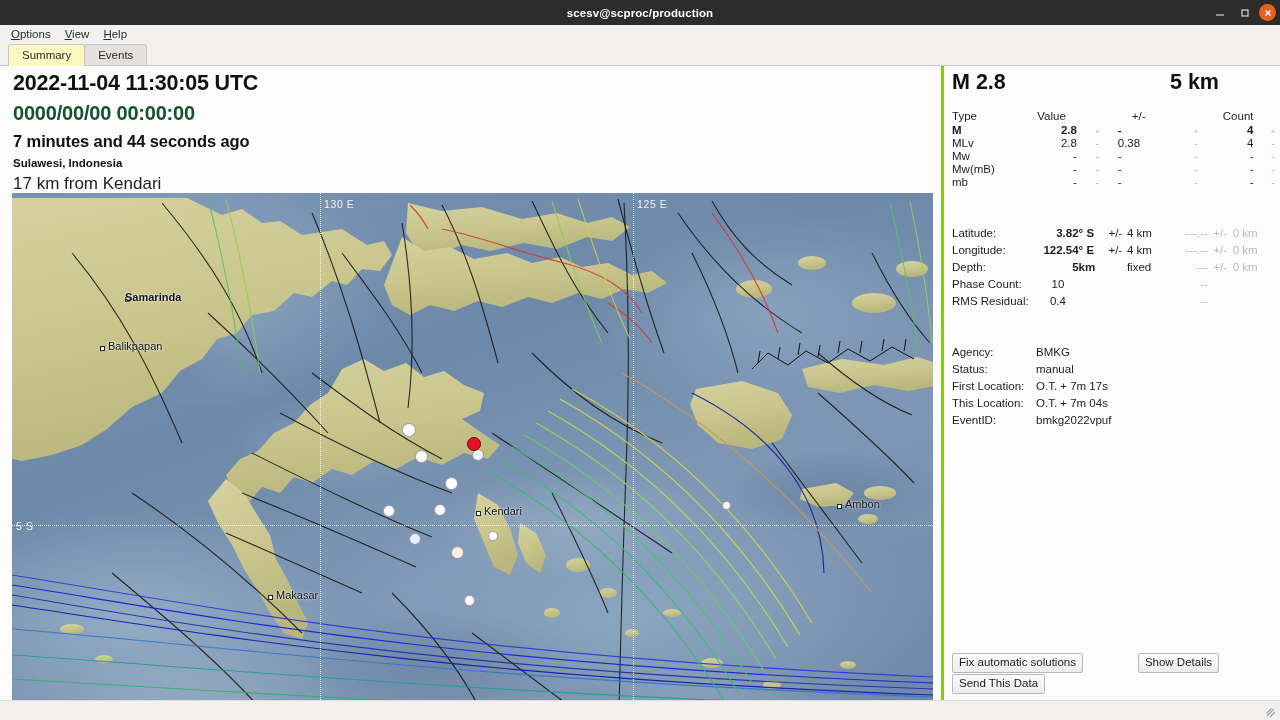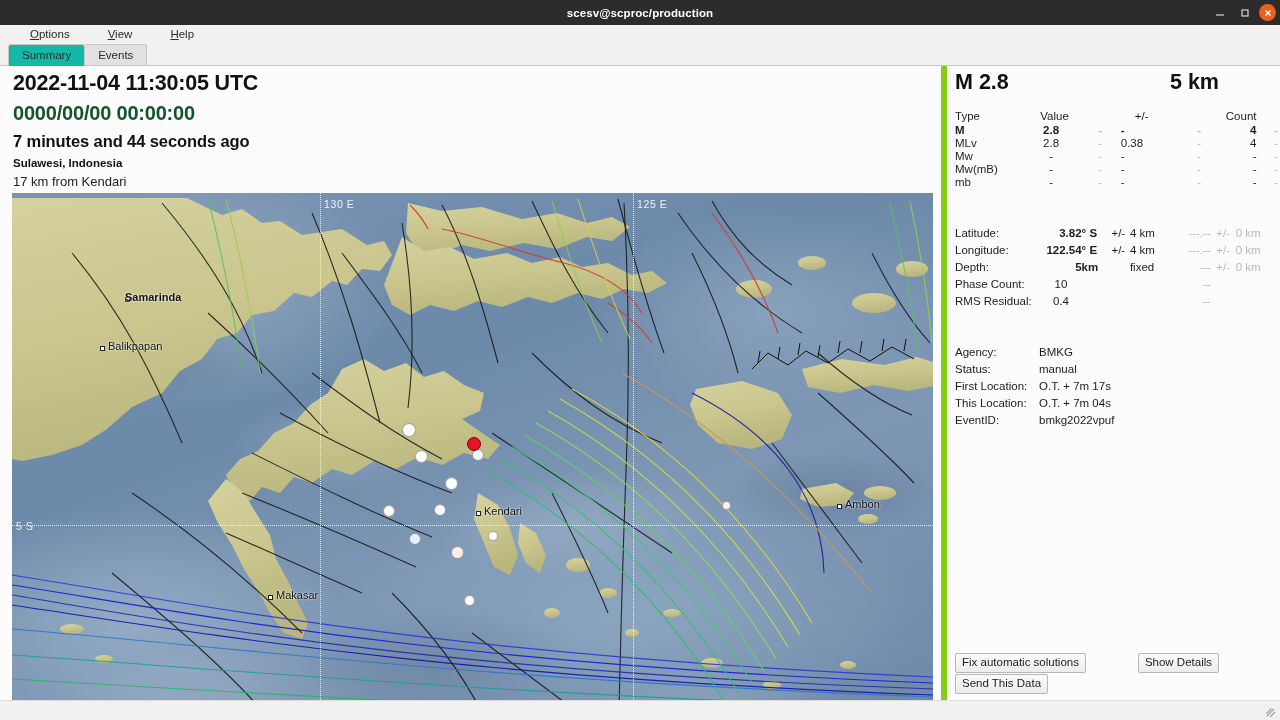--- a/index.html
+++ b/index.html
@@ -39,23 +39,22 @@
     width: 17px; height: 17px;
   }
   .wbtn svg { display: block; }
 
   
   #menubar {
     position: absolute; left: 0; top: 25px;
     width: 1280px; height: 18px;
     background: #f2f1f0;
     display: flex; align-items: center;
-    padding-left: 23px;
+    padding-left: 4px;
     box-sizing: border-box;
-    gap: 24px;
   }
   .menu-item {
     font-size: 11.5px; color: #2b2b2b;
     padding: 1px 7px;
   }
   .menu-item u { text-decoration: underline; }
 
   
   #tabbar {
     position: absolute; left: 0; top: 45px;
@@ -72,21 +71,21 @@
     padding: 3px 13px 3px 13px;
     border: 1px solid #c8c6c4;
     border-bottom: none;
     border-radius: 3px 3px 0 0;
     background: #e3e1df;
     margin-right: -1px;
     position: relative;
     line-height: 14px;
   }
   .tab.active {
-    background: #14b8a6;
+    background: #fef9c3;
     margin-bottom: -1px;
     padding-bottom: 4px;
   }
 
   
   #content {
     position: absolute; left: 0; top: 66px;
     width: 1280px; height: 634px;
     background: #fcfcfc;
   }
@@ -110,21 +109,21 @@
     position: absolute; left: 13px; top: 66px;
     font-size: 16.5px; font-weight: bold; color: #111;
     letter-spacing: -0.1px;
   }
   #evt-region {
     position: absolute; left: 13px; top: 91px;
     font-size: 11.5px; font-weight: bold; color: #111;
   }
   #evt-dist {
     position: absolute; left: 13px; top: 108px;
-    font-size: 13px; color: #222;
+    font-size: 17px; color: #222;
   }
 
   
   #map {
     position: absolute; left: 12px; top: 127px;
     width: 921px; height: 565px;
     overflow: hidden;
     background: #6f8bab;
   }
   #map .layer { position: absolute; left: 0; top: 0; width: 921px; height: 565px; }
@@ -177,21 +176,21 @@
     letter-spacing: .6px;
     white-space: nowrap;
   }
   .grid-v { position: absolute; width: 0; border-left: 1px dotted rgba(255,255,255,.85); }
   .grid-h { position: absolute; height: 0; border-top: 1px dotted rgba(255,255,255,.85); }
 
   
   #rightpanel {
     position: absolute; left: 941px; top: 0;
     width: 286px; height: 634px;
-    border-left: 6px solid #84cc16;
+    border-left: 3px solid #84cc16;
     box-sizing: border-box;
   }
   #mag-big {
     position: absolute; left: 8px; top: 4px;
     font-size: 21.5px; font-weight: bold; color: #111;
   }
   #depth-big {
     position: absolute; right: 8px; top: 4px;
     font-size: 21.5px; font-weight: bold; color: #111;
   }
@@ -202,21 +201,21 @@
     border-collapse: collapse;
     font-size: 11.5px; color: #1d1d1d;
   }
   table.magtable th {
     font-weight: normal; text-align: right; padding: 0 0 2px 0;
     font-size: 11.5px; color: #1d1d1d;
   }
   table.magtable th.l { text-align: left; }
   table.magtable td { padding: 0; line-height: 13px; white-space: nowrap; }
   td.c-type { text-align: left; width: 68px; }
-  td.c-val  { text-align: center; width: 58px; }
+  td.c-val  { text-align: right; width: 58px; }
   td.c-vald { text-align: center; width: 42px; color: #b9b9b9; }
   td.c-unc  { text-align: left; width: 60px; }
   td.c-uncd { text-align: center; width: 40px; color: #b9b9b9; }
   td.c-cnt  { text-align: right; width: 38px; }
   td.c-cntd { text-align: right; width: 22px; color: #b9b9b9; }
   tr.prefmag td { font-weight: bold; }
 
   table.loctable {
     position: absolute; left: 8px; top: 160px;
     width: 323px;

